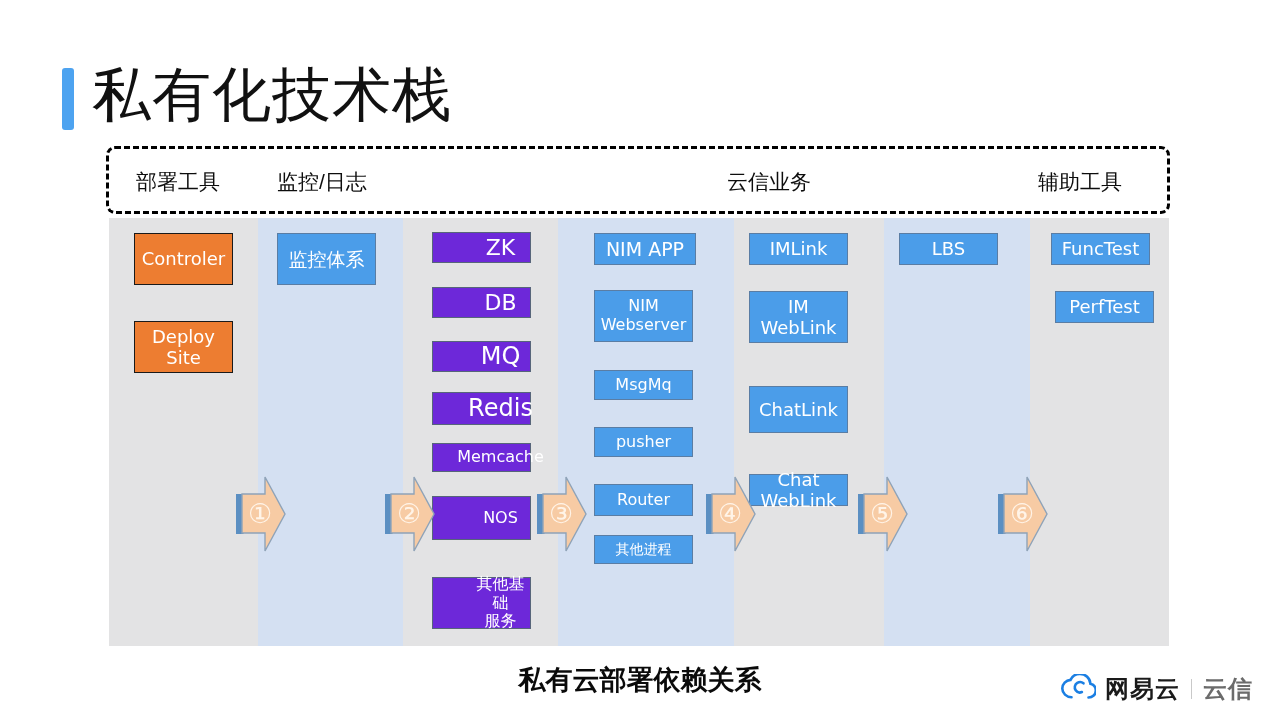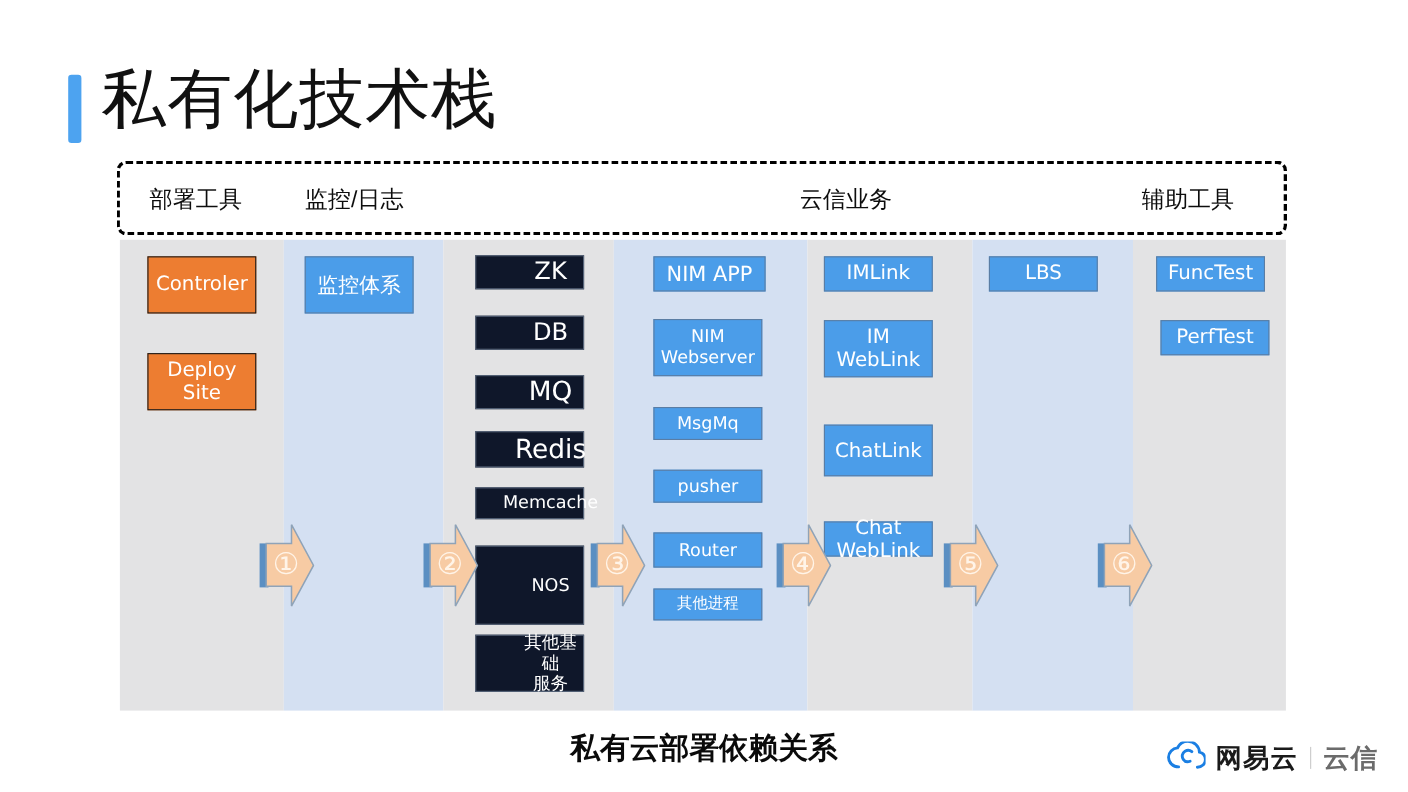--- a/index.html
+++ b/index.html
@@ -29,21 +29,21 @@
   #page-title {
     position: absolute;
     left: 92px;
     top: 58px;
     font-size: 59px;
     line-height: 74px;
     font-weight: 400;
     color: #111111;
     letter-spacing: 1px;
     white-space: nowrap;
-    font-family: Liberation Mono, monospace;
+    font-family: Liberation Sans, sans-serif;
   }
 
   
   #header-band {
     position: absolute;
     left: 106px;
     top: 146px;
     width: 1064px;
     height: 68px;
     border: 3px dashed #000000;
@@ -90,21 +90,21 @@
   }
   .node.orange {
     background: #ED7D31;
     border: 1.5px solid #1a1a1a;
   }
   .node.blue {
     background: #4B9DE9;
     border: 1.5px solid #5A7DA4;
   }
   .node.gray {
-    background: #0f172a;
+    background: #6d28d9;
     border: 1.5px solid #57657A;
     padding-left: 38px;
   }
 
   
   .arrow {
     position: absolute;
     width: 50px;
     height: 76px;
   }
@@ -208,21 +208,21 @@
 <div id="nodes">
     <div class="node orange" style="left: 134px; top: 233px; width: 99px; height: 52px; font-size: 18px;">Controler</div>
     <div class="node orange" style="left: 134px; top: 321px; width: 99px; height: 52px; font-size: 18px;">Deploy
 Site</div>
     <div class="node blue" style="left: 277px; top: 233px; width: 99px; height: 52px; font-size: 19px;">监控体系</div>
     <div class="node gray" style="left: 432px; top: 232px; width: 99px; height: 31px; font-size: 22px;">ZK</div>
     <div class="node gray" style="left: 432px; top: 287px; width: 99px; height: 31px; font-size: 22px;">DB</div>
     <div class="node gray" style="left: 432px; top: 341px; width: 99px; height: 31px; font-size: 24px;">MQ</div>
     <div class="node gray" style="left: 432px; top: 392px; width: 99px; height: 33px; font-size: 24px;">Redis</div>
     <div class="node gray" style="left: 432px; top: 443px; width: 99px; height: 29px; font-size: 16px;">Memcache</div>
-    <div class="node gray" style="left: 432px; top: 496px; width: 99px; height: 72px; font-size: 16px;">NOS</div>
+    <div class="node gray" style="left: 432px; top: 496px; width: 99px; height: 44px; font-size: 16px;">NOS</div>
     <div class="node gray" style="left: 432px; top: 577px; width: 99px; height: 52px; font-size: 16px;">其他基础
 服务</div>
     <div class="node blue" style="left: 594px; top: 233px; width: 102px; height: 32px; font-size: 19px;">NIM APP</div>
     <div class="node blue" style="left: 594px; top: 290px; width: 99px; height: 52px; font-size: 16px;">NIM
 Webserver</div>
     <div class="node blue" style="left: 594px; top: 370px; width: 99px; height: 30px; font-size: 16px;">MsgMq</div>
     <div class="node blue" style="left: 594px; top: 427px; width: 99px; height: 30px; font-size: 16px;">pusher</div>
     <div class="node blue" style="left: 594px; top: 484px; width: 99px; height: 32px; font-size: 16px;">Router</div>
     <div class="node blue" style="left: 594px; top: 535px; width: 99px; height: 29px; font-size: 14px;">其他进程</div>
     <div class="node blue" style="left: 749px; top: 233px; width: 99px; height: 32px; font-size: 18px;">IMLink</div>

